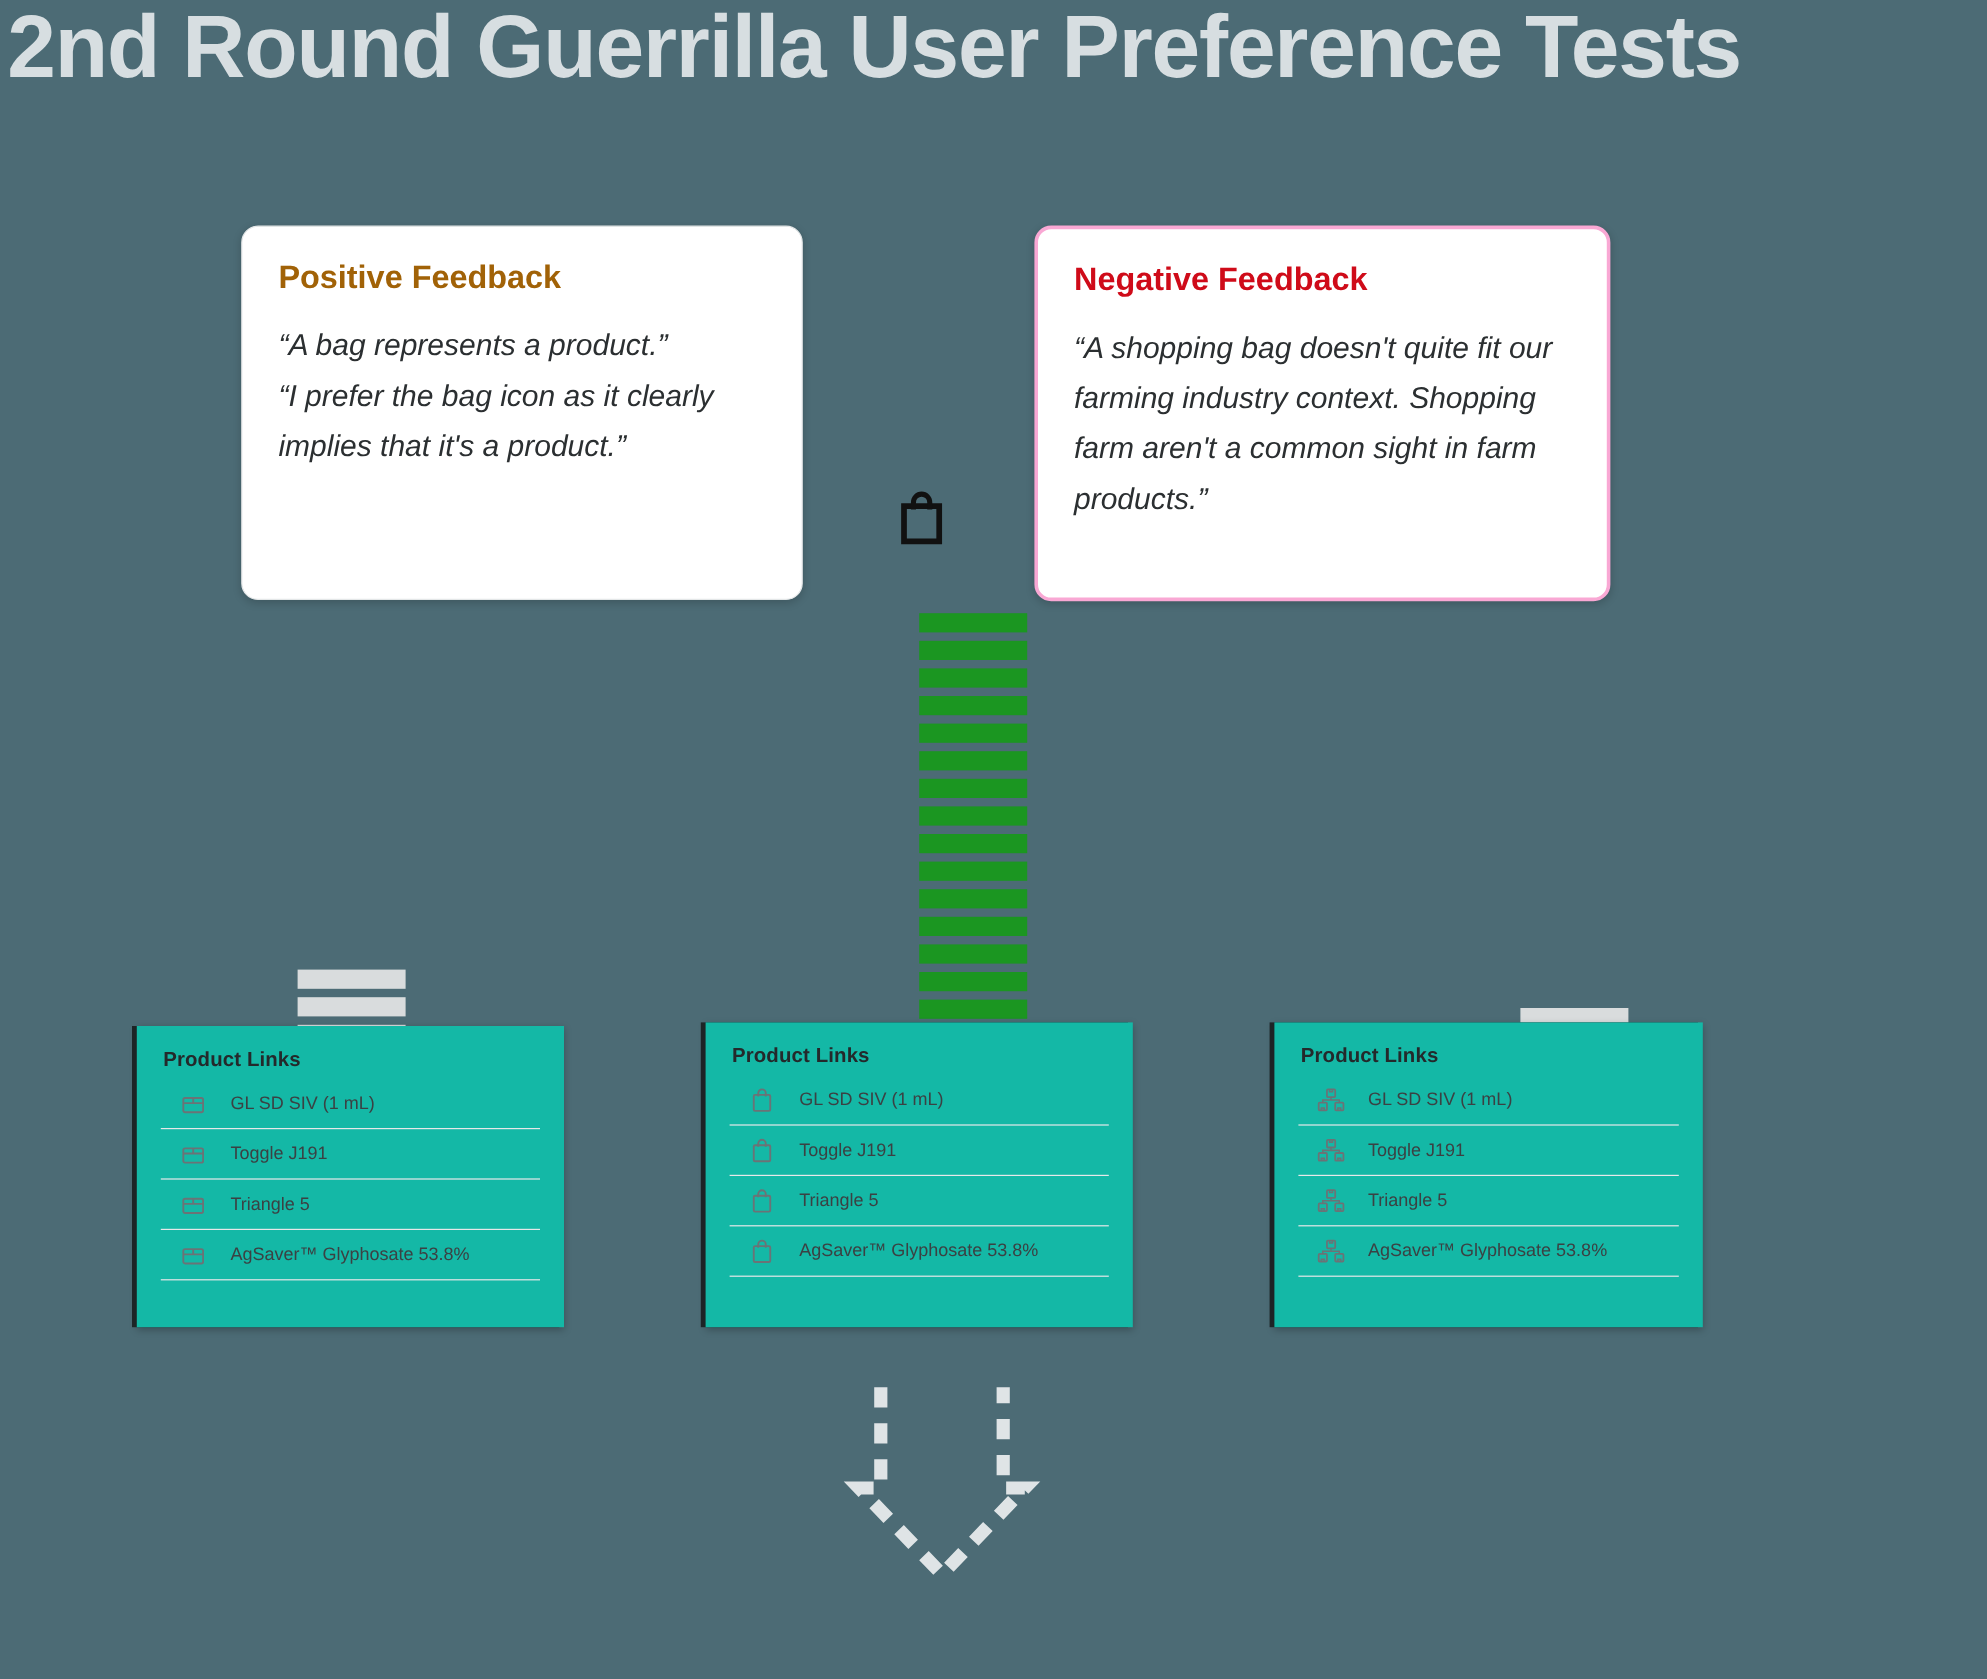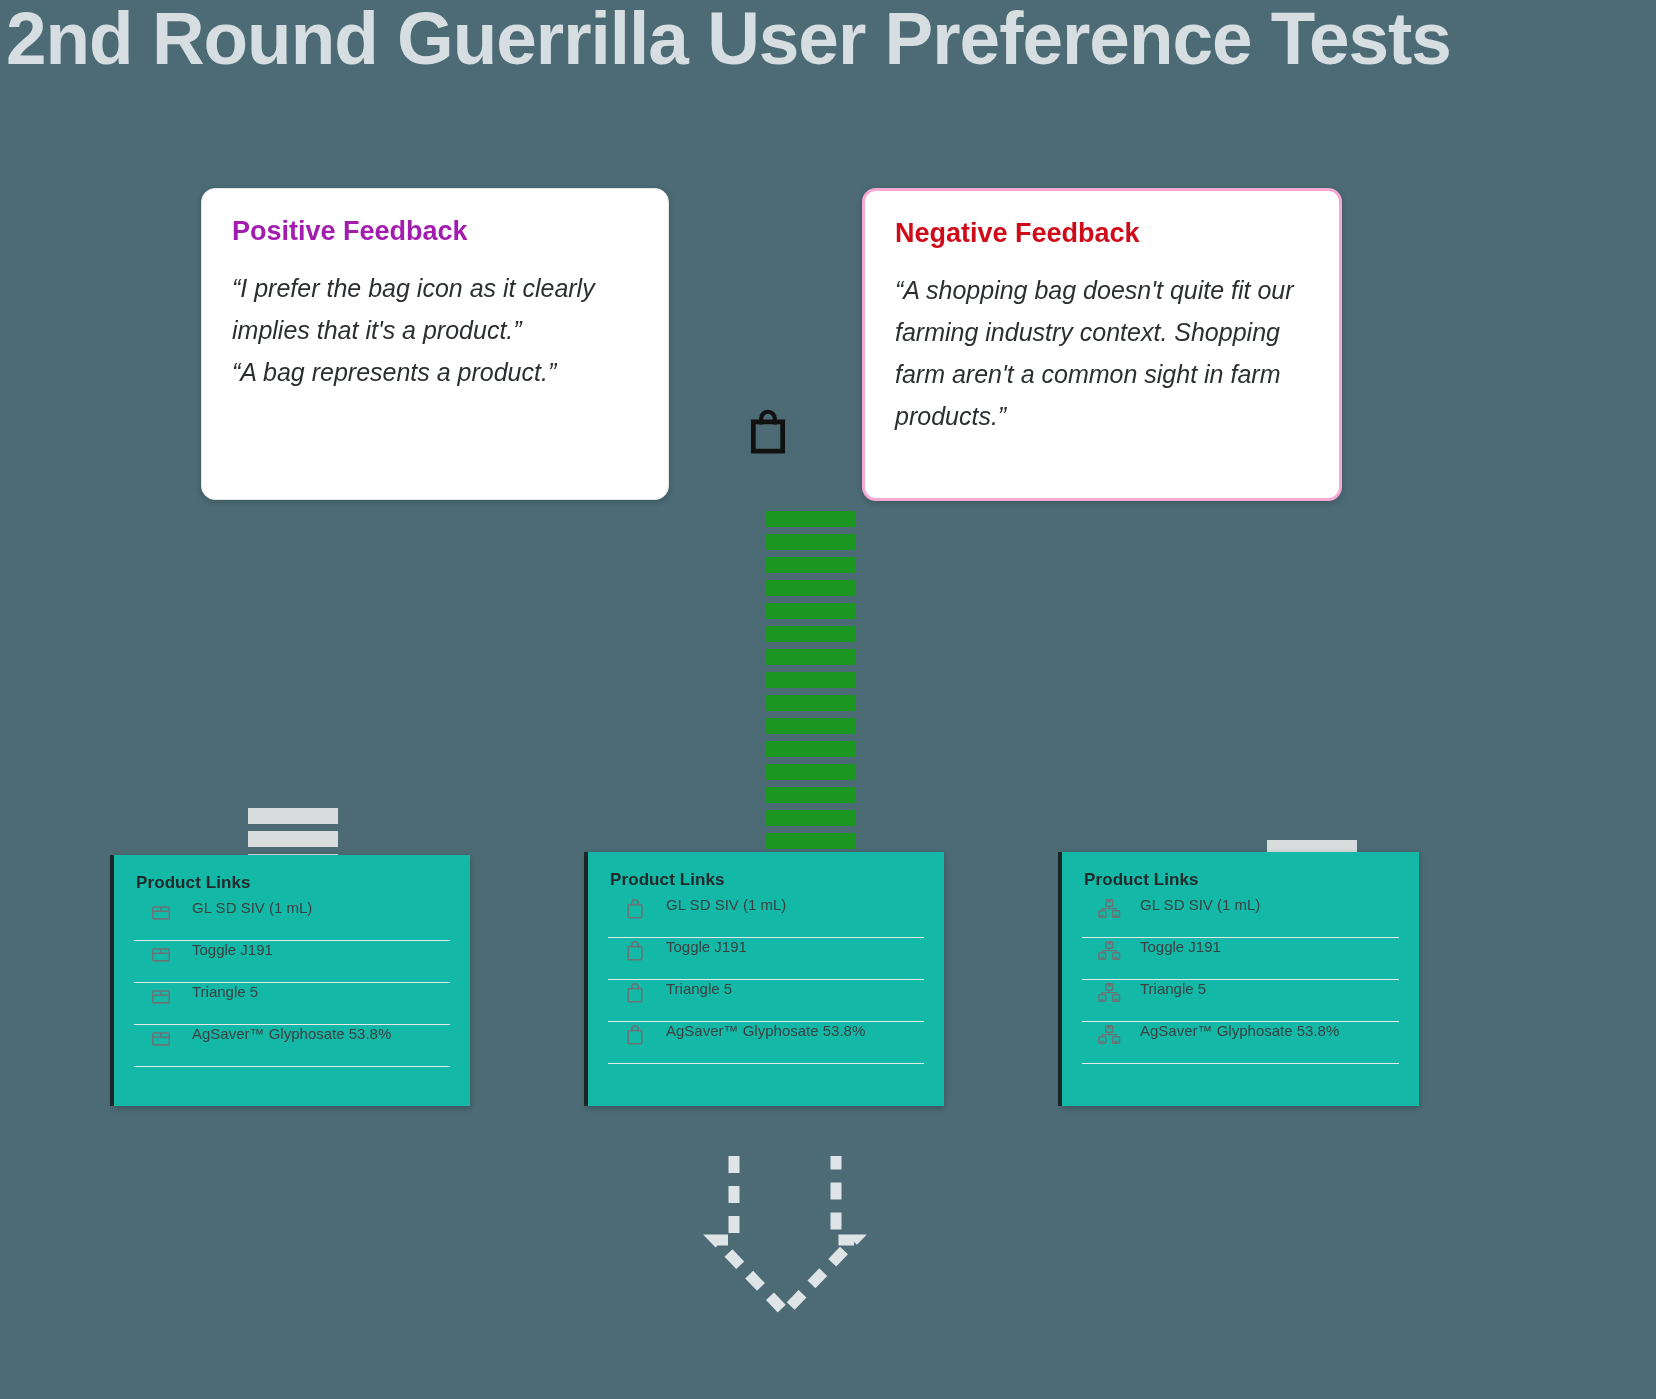--- a/index.html
+++ b/index.html
@@ -42,21 +42,21 @@
   }
   .fb-card.neg{
     left:862px;top:188px;width:480px;height:313px;
     border:3px solid #f9a8d4;
     box-shadow:0 2px 7px rgba(0,0,0,0.18);
   }
   .fb-title{
     font-size:27px;font-weight:bold;line-height:32px;
     margin:0 0 20px 0;
   }
-  .fb-title.pos{color:#a21caf;}
+  .fb-title.pos{color:#a16207;}
   .fb-title.neg{color:#cf0b19;}
   .fb-quote{
     font-size:25px;
     font-style:italic;
     line-height:42px;
     color:#2b2f31;
     margin:0;
   }
 
   
@@ -81,21 +81,21 @@
   .prod-card.mid{left:588px;top:852px;width:356px;height:254px;
     box-shadow:-4px 0 0 0 #1d2426, 0 2px 6px rgba(0,0,0,0.25);}
   .prod-card.right{left:1062px;top:852px;width:357px;height:254px;
     box-shadow:-4px 0 0 0 #1d2426, 0 2px 6px rgba(0,0,0,0.25);}
 
   .prod-head{
     font-size:17px;font-weight:bold;color:#24292b;
     margin:0 0 6px 2px;letter-spacing:.1px;
   }
   .prod-row{
-    display:flex;
+    display:flex;align-items:center;
     height:41px;
     border-bottom:1px solid #e6e8e9;
   }
   .prod-icon{
     width:26px;height:26px;margin-left:14px;margin-right:18px;
     flex:0 0 26px;display:flex;align-items:center;justify-content:center;
   }
   .prod-label{
     font-size:15px;color:#3b4143;white-space:nowrap;
   }
@@ -107,22 +107,22 @@
 </style>
 </head>
 <body>
 
 <div class="page">
 
   <div class="title">2nd Round Guerrilla User Preference Tests</div>
 
   <div class="fb-card pos">
     <div class="fb-title pos">Positive Feedback</div>
+    <div class="fb-quote">“A bag represents a product.”</div>
     <div class="fb-quote">“I prefer the bag icon as it clearly implies that it's a product.”</div>
-    <div class="fb-quote">“A bag represents a product.”</div>
   </div>
 
   <div class="fb-card neg">
     <div class="fb-title neg">Negative Feedback</div>
     <div class="fb-quote">“A shopping bag doesn't quite fit our farming industry context. Shopping farm aren't a common sight in farm products.”</div>
   </div>
 
   <div class="bag-hero">
     <svg width="44" height="50" viewBox="0 0 24 26" fill="none">
       <path d="M4 8h16v16H4z" stroke="#111" stroke-width="2.6" fill="none"></path>

